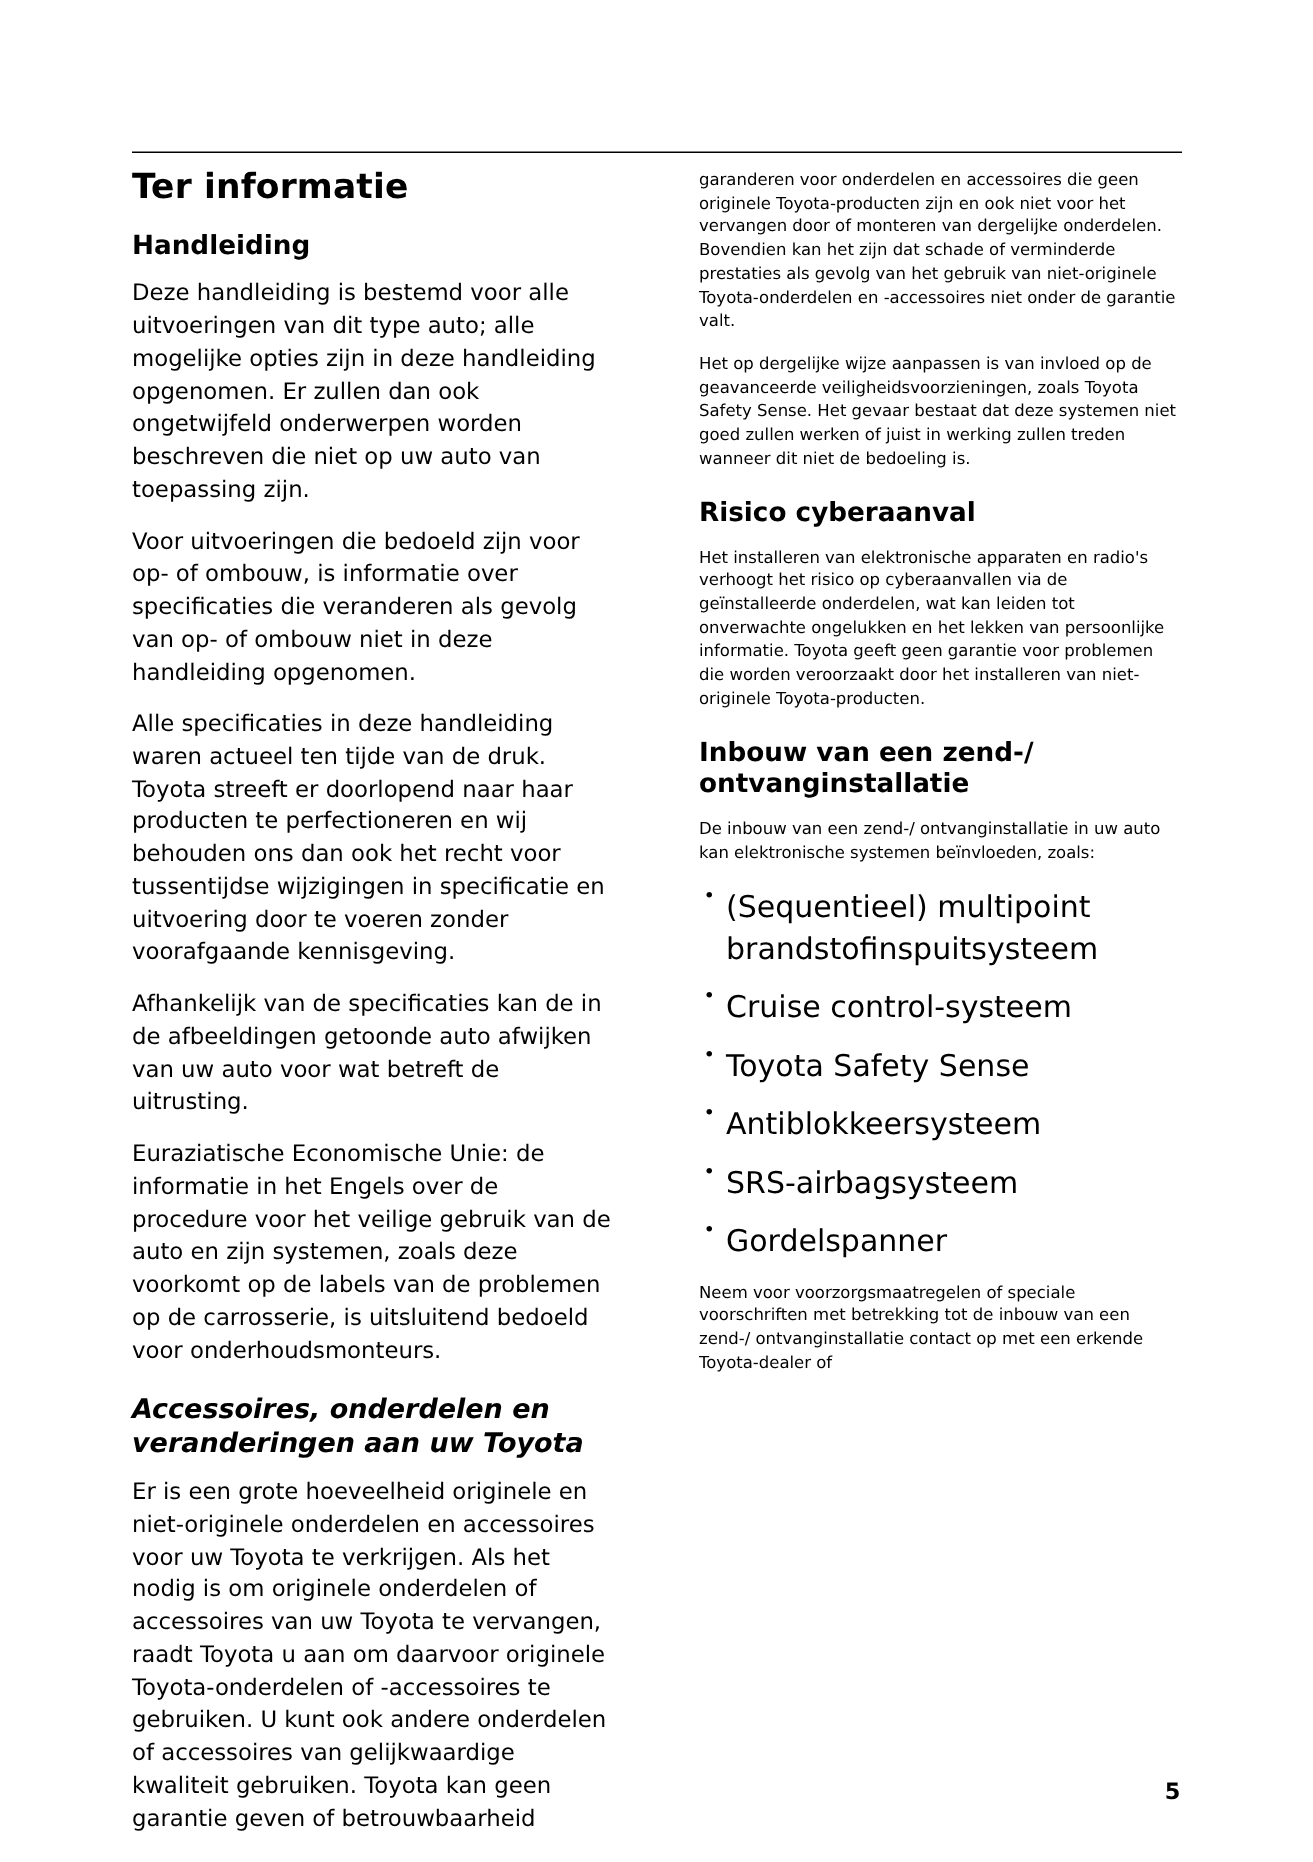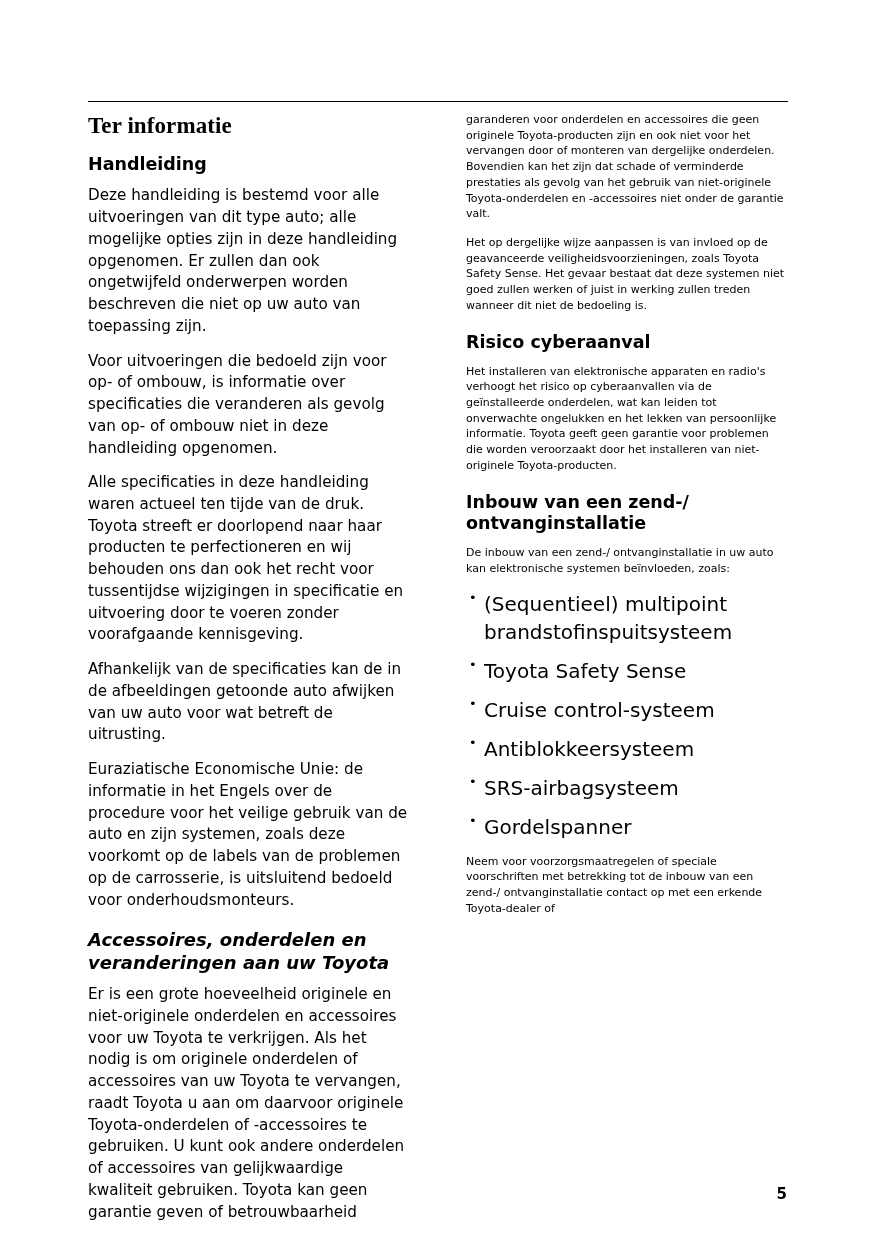--- a/index.html
+++ b/index.html
@@ -39,21 +39,20 @@
   }
   .col {
     width: 322px;
   }
   h1.doc-title {
     font-size: 23px;
     font-weight: bold;
     margin: 0 0 14px 0;
     letter-spacing: 0.1px;
     line-height: 1.2;
-    font-family: Liberation Serif, serif;
   }
   h2.sec {
     font-size: 17.5px;
     font-weight: bold;
     margin: 18px 0 10px 0;
     line-height: 1.25;
   }
   h2.sec.first {
     margin-top: 3px;
   }
@@ -129,22 +128,22 @@
       <p class="para">Het op dergelijke wijze aanpassen is van invloed op de geavanceerde veiligheidsvoorzieningen, zoals Toyota Safety Sense. Het gevaar bestaat dat deze systemen niet goed zullen werken of juist in werking zullen treden wanneer dit niet de bedoeling is.</p>
 
       <h2 class="sec">Risico cyberaanval</h2>
       <p class="para">Het installeren van elektronische apparaten en radio's verhoogt het risico op cyberaanvallen via de geïnstalleerde onderdelen, wat kan leiden tot onverwachte ongelukken en het lekken van persoonlijke informatie. Toyota geeft geen garantie voor problemen die worden veroorzaakt door het installeren van niet-originele Toyota-producten.</p>
 
       <h2 class="sec">Inbouw van een zend-/ ontvanginstallatie</h2>
       <p class="para">De inbouw van een zend-/ ontvanginstallatie in uw auto kan elektronische systemen beïnvloeden, zoals:</p>
 
       <ul class="bullets">
         <li>(Sequentieel) multipoint brandstofinspuitsysteem</li>
+        <li>Cruise control-systeem</li>
         <li>Toyota Safety Sense</li>
-        <li>Cruise control-systeem</li>
         <li>Antiblokkeersysteem</li>
         <li>SRS-airbagsysteem</li>
         <li>Gordelspanner</li>
       </ul>
 
       <p class="para">Neem voor voorzorgsmaatregelen of speciale voorschriften met betrekking tot de inbouw van een zend-/ ontvanginstallatie contact op met een erkende Toyota-dealer of</p>
     </div>
 
   </div>
 

